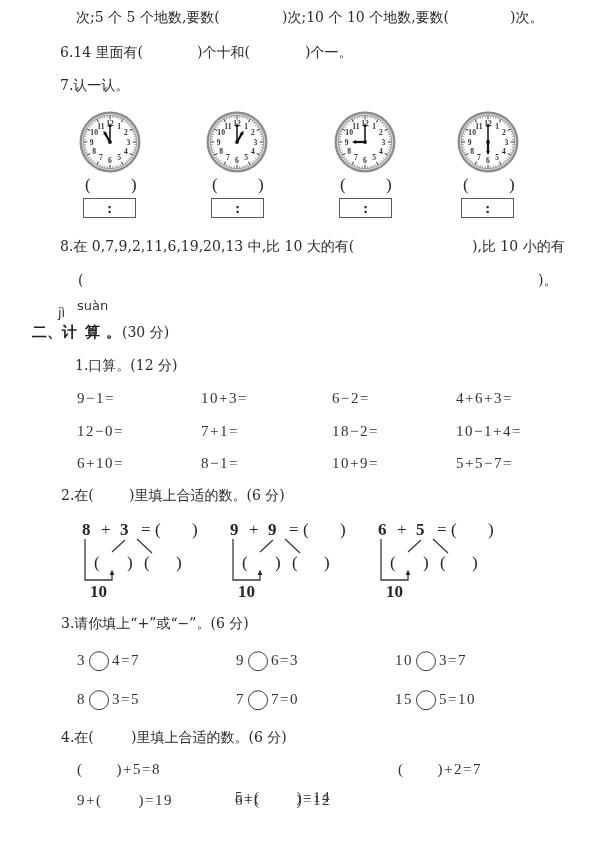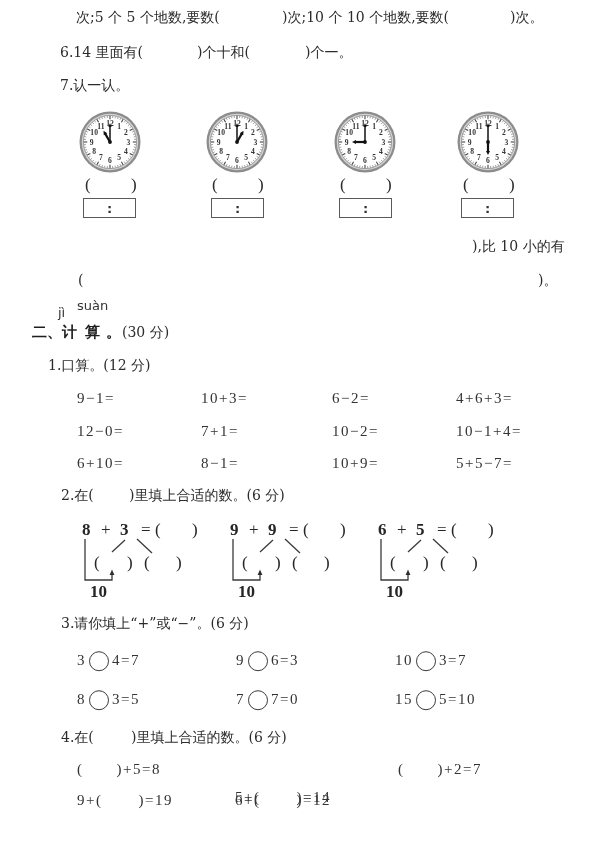--- a/index.html
+++ b/index.html
@@ -418,41 +418,42 @@
   <div class="time-box" style="left:211px;top:198px">
       <span>:</span>
     </div>
   <div class="time-box" style="left:339px;top:198px">
       <span>:</span>
     </div>
   <div class="time-box" style="left:461px;top:198px">
       <span>:</span>
     </div>
 
+  <div class="t" style="left:60px;top:246px">8.在 0,7,9,2,11,6,19,20,13 中,比 10 大的有(</div>
   <div class="t" style="left:472px;top:246px">),比 10 小的有</div>
   <div class="t" style="left:78px;top:280px">(</div>
   <div class="t" style="left:538px;top:280px">)。</div>
 
   <div class="t pinyin" style="left:58px;top:313px">jì</div>
   <div class="t pinyin" style="left:77px;top:306px">suàn</div>
   <div class="t heading" style="left:32px;top:332px">二、计</div>
   <div class="t heading" style="left:85px;top:332px">算</div>
   <div class="t heading" style="left:106px;top:332px">。</div>
   <div class="t" style="left:122px;top:332px">(30 分)</div>
 
-  <div class="t" style="left:48px;top:365px">1.口算。(12 分)</div>
+  <div class="t" style="left:75px;top:365px">1.口算。(12 分)</div>
 
   <div class="t calc" style="left:77px;top:398px">9−1=</div>
   <div class="t calc" style="left:201px;top:398px">10+3=</div>
   <div class="t calc" style="left:332px;top:398px">6−2=</div>
   <div class="t calc" style="left:456px;top:398px">4+6+3=</div>
 
   <div class="t calc" style="left:77px;top:431px">12−0=</div>
   <div class="t calc" style="left:201px;top:431px">7+1=</div>
-  <div class="t calc" style="left:332px;top:431px">10−2=</div>
+  <div class="t calc" style="left:332px;top:431px">18−2=</div>
   <div class="t calc" style="left:456px;top:431px">10−1+4=</div>
 
   <div class="t calc" style="left:77px;top:463px">6+10=</div>
   <div class="t calc" style="left:201px;top:463px">8−1=</div>
   <div class="t calc" style="left:332px;top:463px">10+9=</div>
   <div class="t calc" style="left:456px;top:463px">5+5−7=</div>
 
   <div class="t" style="left:61px;top:495px">2.在(</div>
   <div class="t" style="left:129px;top:495px">)里填上合适的数。(6 分)</div>
 

